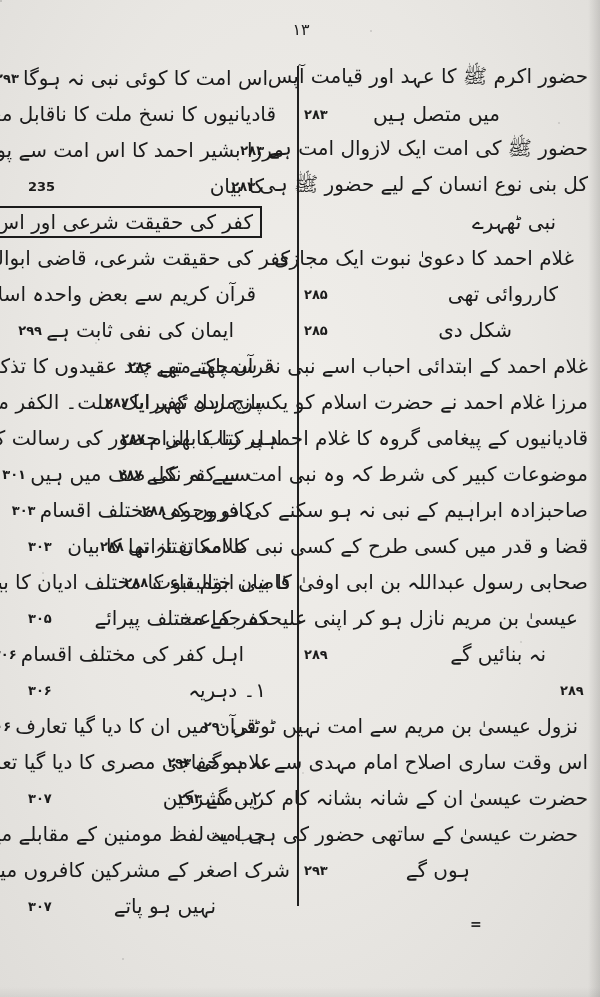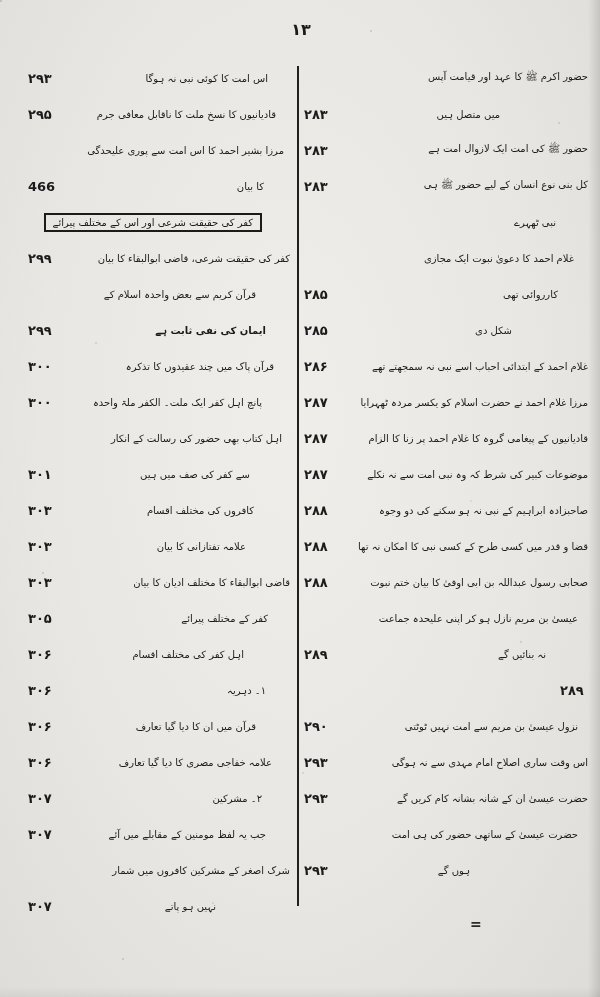--- a/index.html
+++ b/index.html
@@ -17,34 +17,34 @@
     background:linear-gradient(to bottom, rgba(0,0,0,0), rgba(0,0,0,0.05));}
   .speckles{position:absolute;left:0;top:0;width:2px;height:2px;border-radius:50%;
     background:rgba(60,60,60,0.25);
     box-shadow:370px 30px 0 rgba(60,60,60,.2), 95px 342px 0 rgba(60,60,60,.18),
       42px 572px 0 rgba(60,60,60,.2), 520px 641px 0 rgba(60,60,60,.18),
       122px 958px 0 rgba(60,60,60,.2), 302px 772px 0 rgba(60,60,60,.15),
       558px 122px 0 rgba(60,60,60,.18), 212px 902px 0 rgba(60,60,60,.15),
       470px 500px 0 rgba(60,60,60,.12);}
   .folio{
     position:absolute;top:20px;left:278px;width:46px;
-    text-align:center;font-size:16px;font-weight:bold;
+    text-align:center;font-size:16px;font-weight:normal;
   }
   .divider{
     position:absolute;left:297px;top:66px;width:2px;height:840px;
     background:#202020;
   }
   .col{position:absolute;top:60px;display:flex;flex-direction:column;}
   .col-right{left:302px;width:286px;}
   .col-left{left:26px;width:264px;}
   .row{
     height:36px;flex:0 0 36px;
     display:flex;direction:rtl;justify-content:space-between;align-items:center;
   }
-  .txt{font-size:10px;white-space:nowrap;direction:rtl;}
+  .txt{font-size:20px;white-space:nowrap;direction:rtl;}
   .txt.boxed{border:2px solid #1b1b1b;padding:2px 7px;}
   .num{font-size:13px;font-weight:bold;direction:rtl;padding:0 2px;min-width:26px;text-align:left;}
   .catchword{
     position:absolute;left:470px;top:916px;font-size:14px;font-weight:bold;color:#2a2a2a;
   }
 </style>
 </head>
 <body>
 
 <div class="page">
@@ -159,36 +159,36 @@
       <div class="row">
     <span class="txt" style="margin-right: 14px;">قادیانیوں کا نسخ ملت کا ناقابل معافی جرم</span>
     <span class="num">۲۹۵</span>
   </div>
       <div class="row">
     <span class="txt" style="margin-right: 6px;">مرزا بشیر احمد کا اس امت سے پوری علیحدگی</span>
     <span class="num"></span>
   </div>
       <div class="row">
     <span class="txt" style="margin-right: 26px;">کا بیان</span>
-    <span class="num">466</span>
+    <span class="num">235</span>
   </div>
       <div class="row">
     <span class="txt boxed" style="margin-right: 28px;">کفر کی حقیقت شرعی اور اس کے مختلف پیرائے</span>
 
   </div>
       <div class="row">
     <span class="txt">کفر کی حقیقت شرعی، قاضی ابوالبقاء کا بیان</span>
     <span class="num">۲۹۹</span>
   </div>
       <div class="row">
     <span class="txt" style="margin-right: 34px;">قرآن کریم سے بعض واحدہ اسلام کے</span>
     <span class="num"></span>
   </div>
       <div class="row">
-    <span class="txt" style="margin-right: 24px; font-weight: bold;">ایمان کی نفی ثابت ہے</span>
+    <span class="txt" style="margin-right: 56px;">ایمان کی نفی ثابت ہے</span>
     <span class="num">۲۹۹</span>
   </div>
       <div class="row">
     <span class="txt" style="margin-right: 16px;">قرآن پاک میں چند عقیدوں کا تذکرہ</span>
     <span class="num">۳۰۰</span>
   </div>
       <div class="row">
     <span class="txt" style="margin-right: 28px;">پانچ اہل کفر ایک ملت۔ الکفر ملۃ واحدہ</span>
     <span class="num">۳۰۰</span>
   </div>

